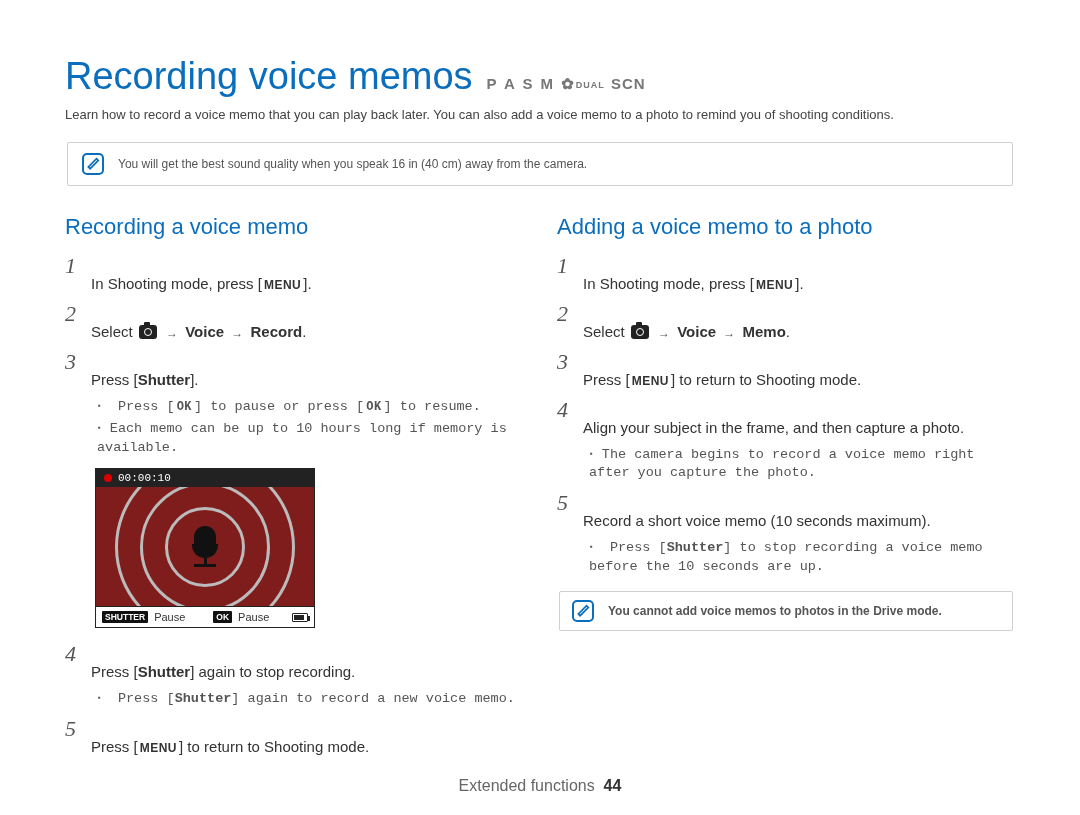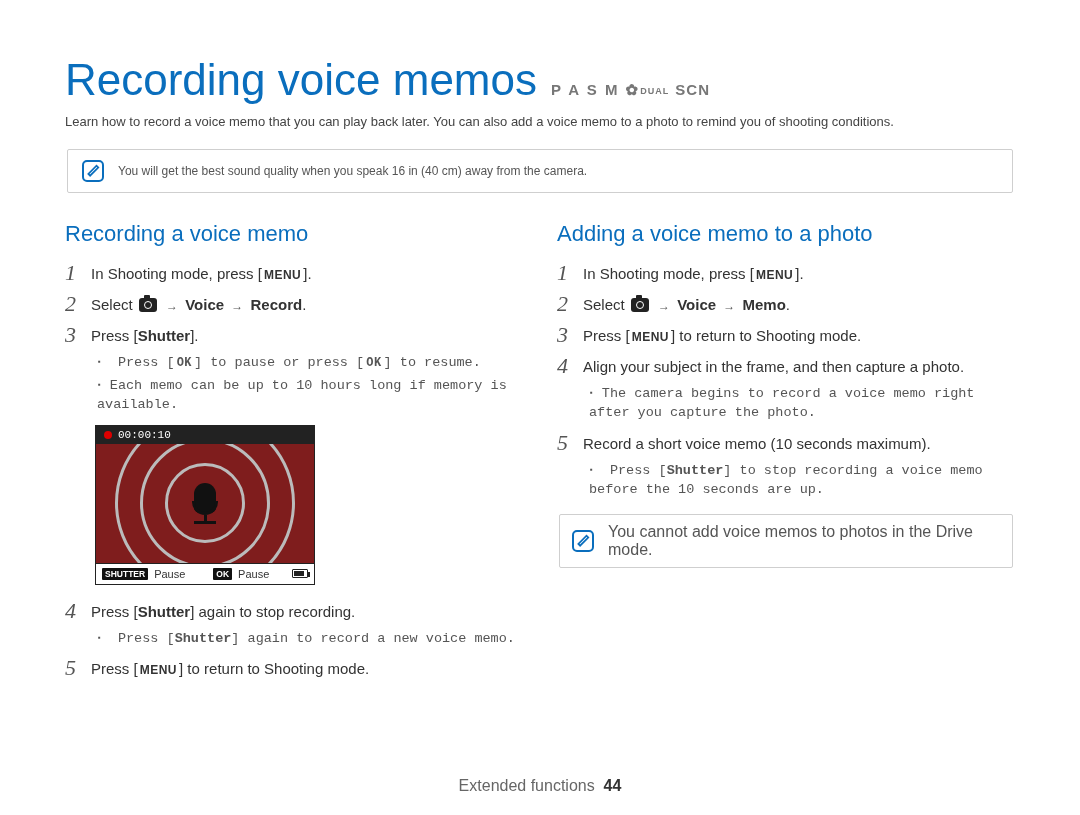--- a/index.html
+++ b/index.html
@@ -16,21 +16,21 @@
     padding: 55px 65px 20px 65px;
     position: relative;
     height: 815px;
   }
   .title-row {
     display: flex;
     align-items: baseline;
     gap: 14px;
   }
   .title {
-    font-size: 44px;
+    font-size: 38px;
     font-weight: 300;
     color: #0a6ebd;
     letter-spacing: 0px;
   }
   .modes {
     font-size: 15px;
     font-weight: 700;
     color: #777;
     letter-spacing: 2px;
   }
@@ -95,21 +95,21 @@
     font-size: 22px;
     color: #555;
     width: 26px;
     flex-shrink: 0;
     line-height: 1.05;
   }
   .step-body {
     font-size: 15px;
     color: #333;
     line-height: 1.4;
-    margin-top: 2px;
+    margin-top: 19px;
     text-align: right;
   }
   .btn {
     display: inline-block;
     font-weight: 700;
     font-size: 12px;
     letter-spacing: 0.5px;
     padding: 0 2px;
   }
   .camera-icon {
@@ -263,21 +263,22 @@
     content:"";
     position:absolute;
     left:1px; top:1px;
     width:10px;
     height:5px;
     background:#222;
   }
   .note-box.small {
     margin-top: 14px;
     padding: 8px 12px;
-    font-size: 16px;
+    font-size: 12px;
+    font-weight: bold;
   }
   .footer {
     position: absolute;
     bottom: 20px;
     left: 0;
     width: 100%;
     text-align: center;
     font-size: 16px;
     color: #666;
   }

